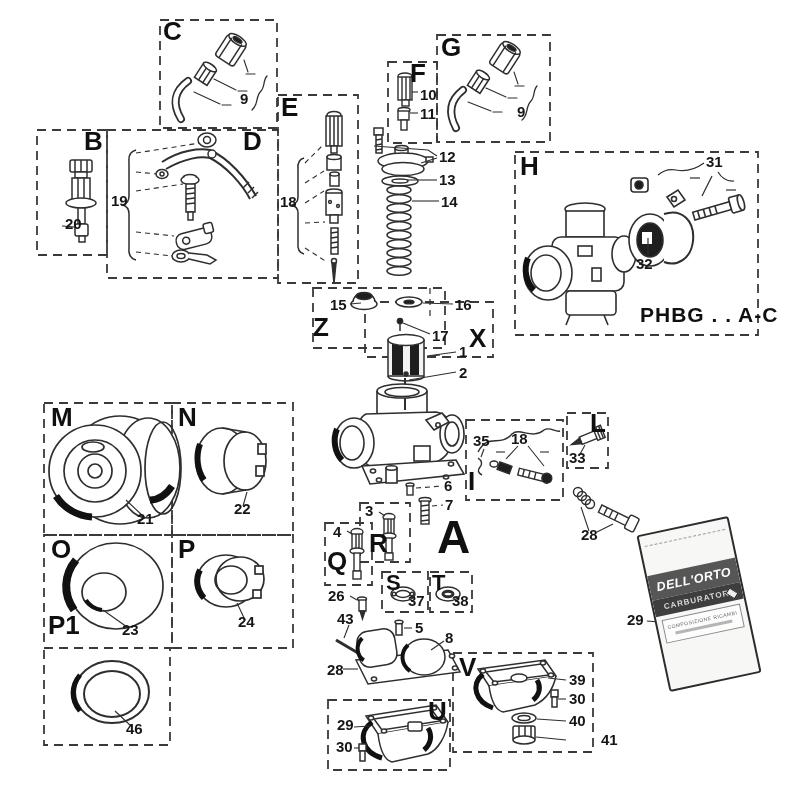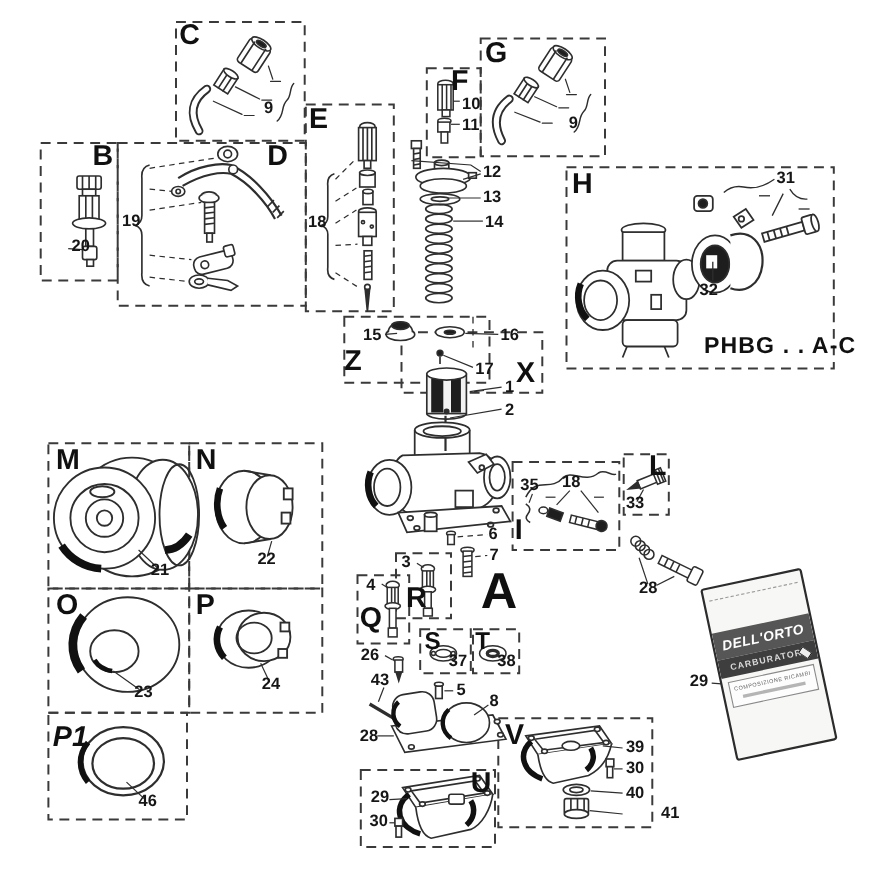--- a/index.html
+++ b/index.html
@@ -580,21 +580,21 @@
 <span class="sec" style="left:281px;top:94px;">E</span>
 <span class="sec" style="left:410px;top:60px;">F</span>
 <span class="sec" style="left:441px;top:34px;">G</span>
 <span class="sec" style="left:520px;top:153px;">H</span>
 <span class="sec" style="left:468px;top:468px;">I</span>
 <span class="sec" style="left:590px;top:410px;">L</span>
 <span class="sec" style="left:51px;top:404px;">M</span>
 <span class="sec" style="left:178px;top:404px;">N</span>
 <span class="sec" style="left:51px;top:536px;">O</span>
 <span class="sec" style="left:178px;top:536px;">P</span>
-<span class="sec" style="left:48px;top:656px;font-style:italic;">P1</span>
+<span class="sec" style="left:48px;top:612px;">P1</span>
 <span class="sec" style="left:327px;top:548px;">Q</span>
 <span class="sec" style="left:369px;top:530px;">R</span>
 <span class="sec small" style="left:386px;top:572px;">S</span>
 <span class="sec small" style="left:432px;top:572px;">T</span>
 <span class="sec" style="left:428px;top:698px;">U</span>
 <span class="sec" style="left:459px;top:654px;">V</span>
 <span class="sec" style="left:469px;top:325px;">X</span>
 <span class="sec" style="left:313px;top:314px;">Z</span>
 
 <span class="model" style="left:640px;top:303px;">PHBG . . A-C</span>

